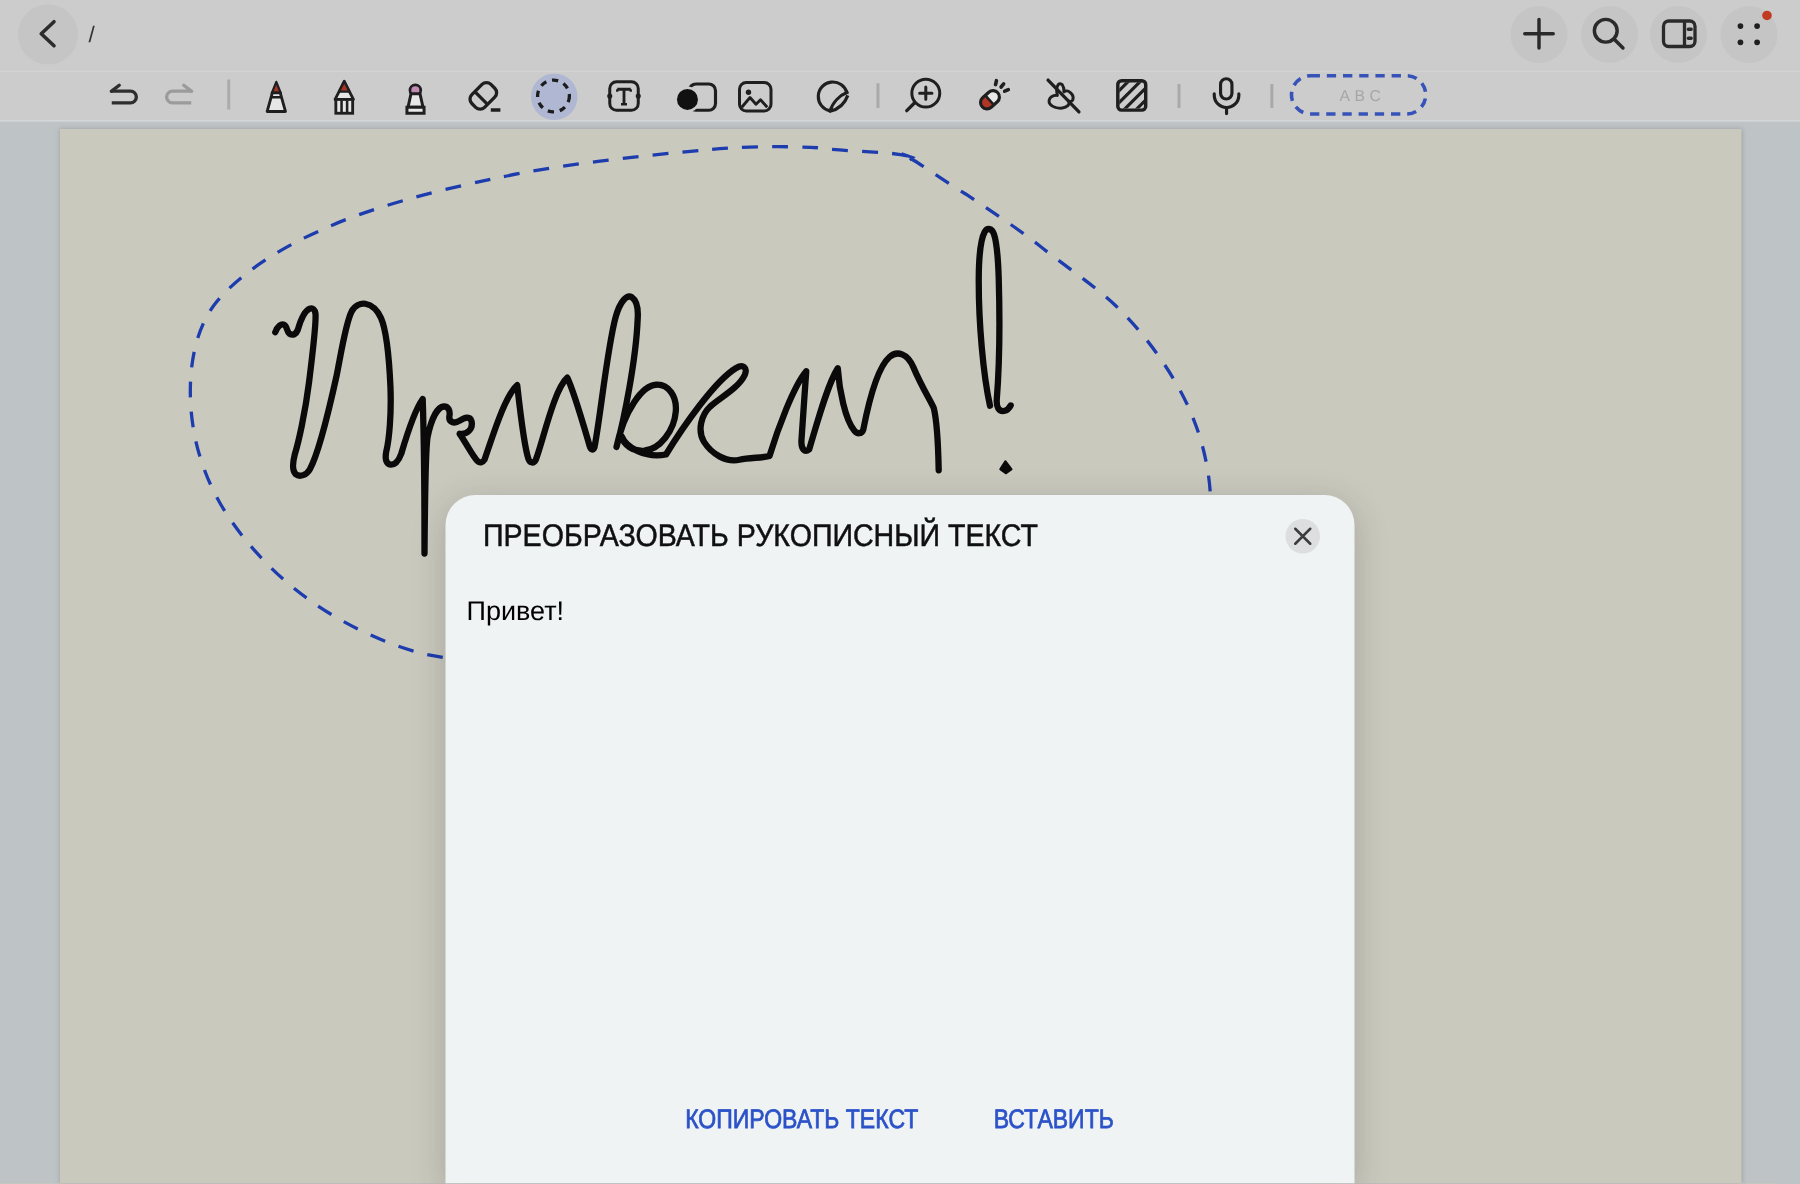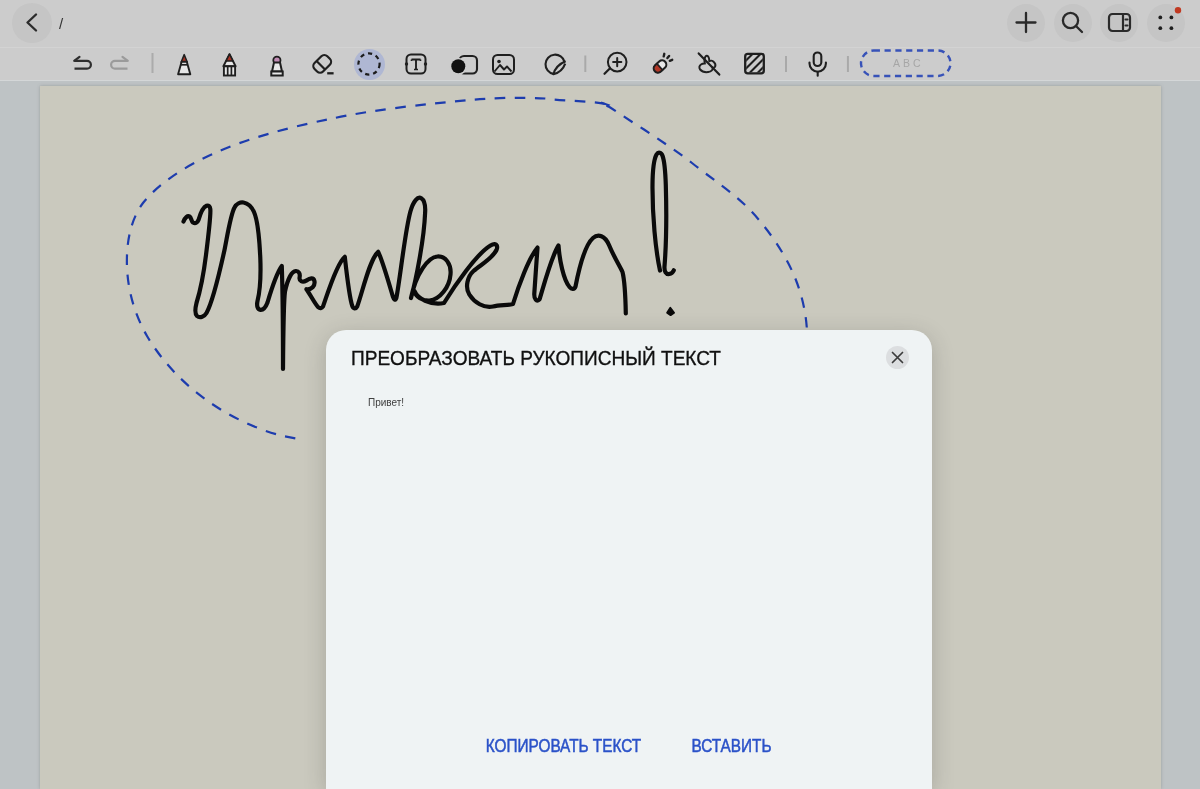--- a/index.html
+++ b/index.html
@@ -4,23 +4,23 @@
 <style>
   * { margin:0; padding:0; box-sizing:border-box; }
   html,body { width:1200px; height:789px; overflow:hidden; }
   body { font-family:"Liberation Sans", sans-serif; background:#bec3c5; position:relative; }
   #topbar { position:absolute; left:0; top:0; width:1200px; height:47px; background:#cccccc; }
   #toolbar { position:absolute; left:0; top:47px; width:1200px; height:34px; background:#cccccc; border-top:1px solid #d3d3d3; border-bottom:1px solid #d4d7d8; }
   .circbtn { position:absolute; border-radius:50%; background:#c5c5c5; }
   #canvas { position:absolute; left:40px; top:86px; width:1121px; height:703px; background:#cac9be; box-shadow:0 0 3px rgba(90,95,90,0.35); }
   #inksvg { position:absolute; left:0; top:0; }
   #dialog { position:absolute; left:297px; top:330px; width:606px; height:459px;
-    background:#eff3f4; border-radius:20px 20px 0 0; box-shadow:0 5px 22px rgba(40,40,40,0.22);margin-left:29px; }
+    background:#eff3f4; border-radius:20px 20px 0 0; box-shadow:0 5px 22px rgba(40,40,40,0.22); }
   #dlgtitle { position:absolute; left:25px; top:17.6px; font-size:20.8px; font-weight:400; color:#101010; line-height:1; -webkit-text-stroke:0.35px #101010; transform:scaleX(0.916); transform-origin:left top; white-space:nowrap; }
-  #dlgbody { position:absolute; left:42px; top:68.2px; font-size:10px; color:#404040; line-height:1; }
+  #dlgbody { position:absolute; left:14px; top:68.2px; font-size:18px; color:#000000; line-height:1; }
   #dlgclose { position:absolute; left:560px; top:16px; width:23px; height:23px; border-radius:50%; background:#dcdee0; }
   .dlgbtn { position:absolute; font-size:17.9px; font-weight:400; color:#2b52c8; line-height:1; -webkit-text-stroke:0.5px #2b52c8; transform:scaleX(0.858); transform-origin:center top; white-space:nowrap; }
 </style>
 </head>
 <body>
   <div id="canvas"></div>
   <svg id="inksvg" width="1200" height="789" viewBox="0 0 1200 789" fill="none">
 
     <g stroke="#1d3cae" stroke-width="2.2" stroke-dasharray="10.5 9.5" fill="none">
       <path d="M605,104 C590,100.5 566,101.5 545,98.5 C520,97 490,98 470,100 C430,103.5 370,110 330,119 C290,127 245,139 215,153 C185,166 158,184 143,203 C131,219 126,242 127,267 C128,292 135,315 147,336 C160,358 180,381 205,399 C228,416 258,430 283,436 L299,439"></path>

